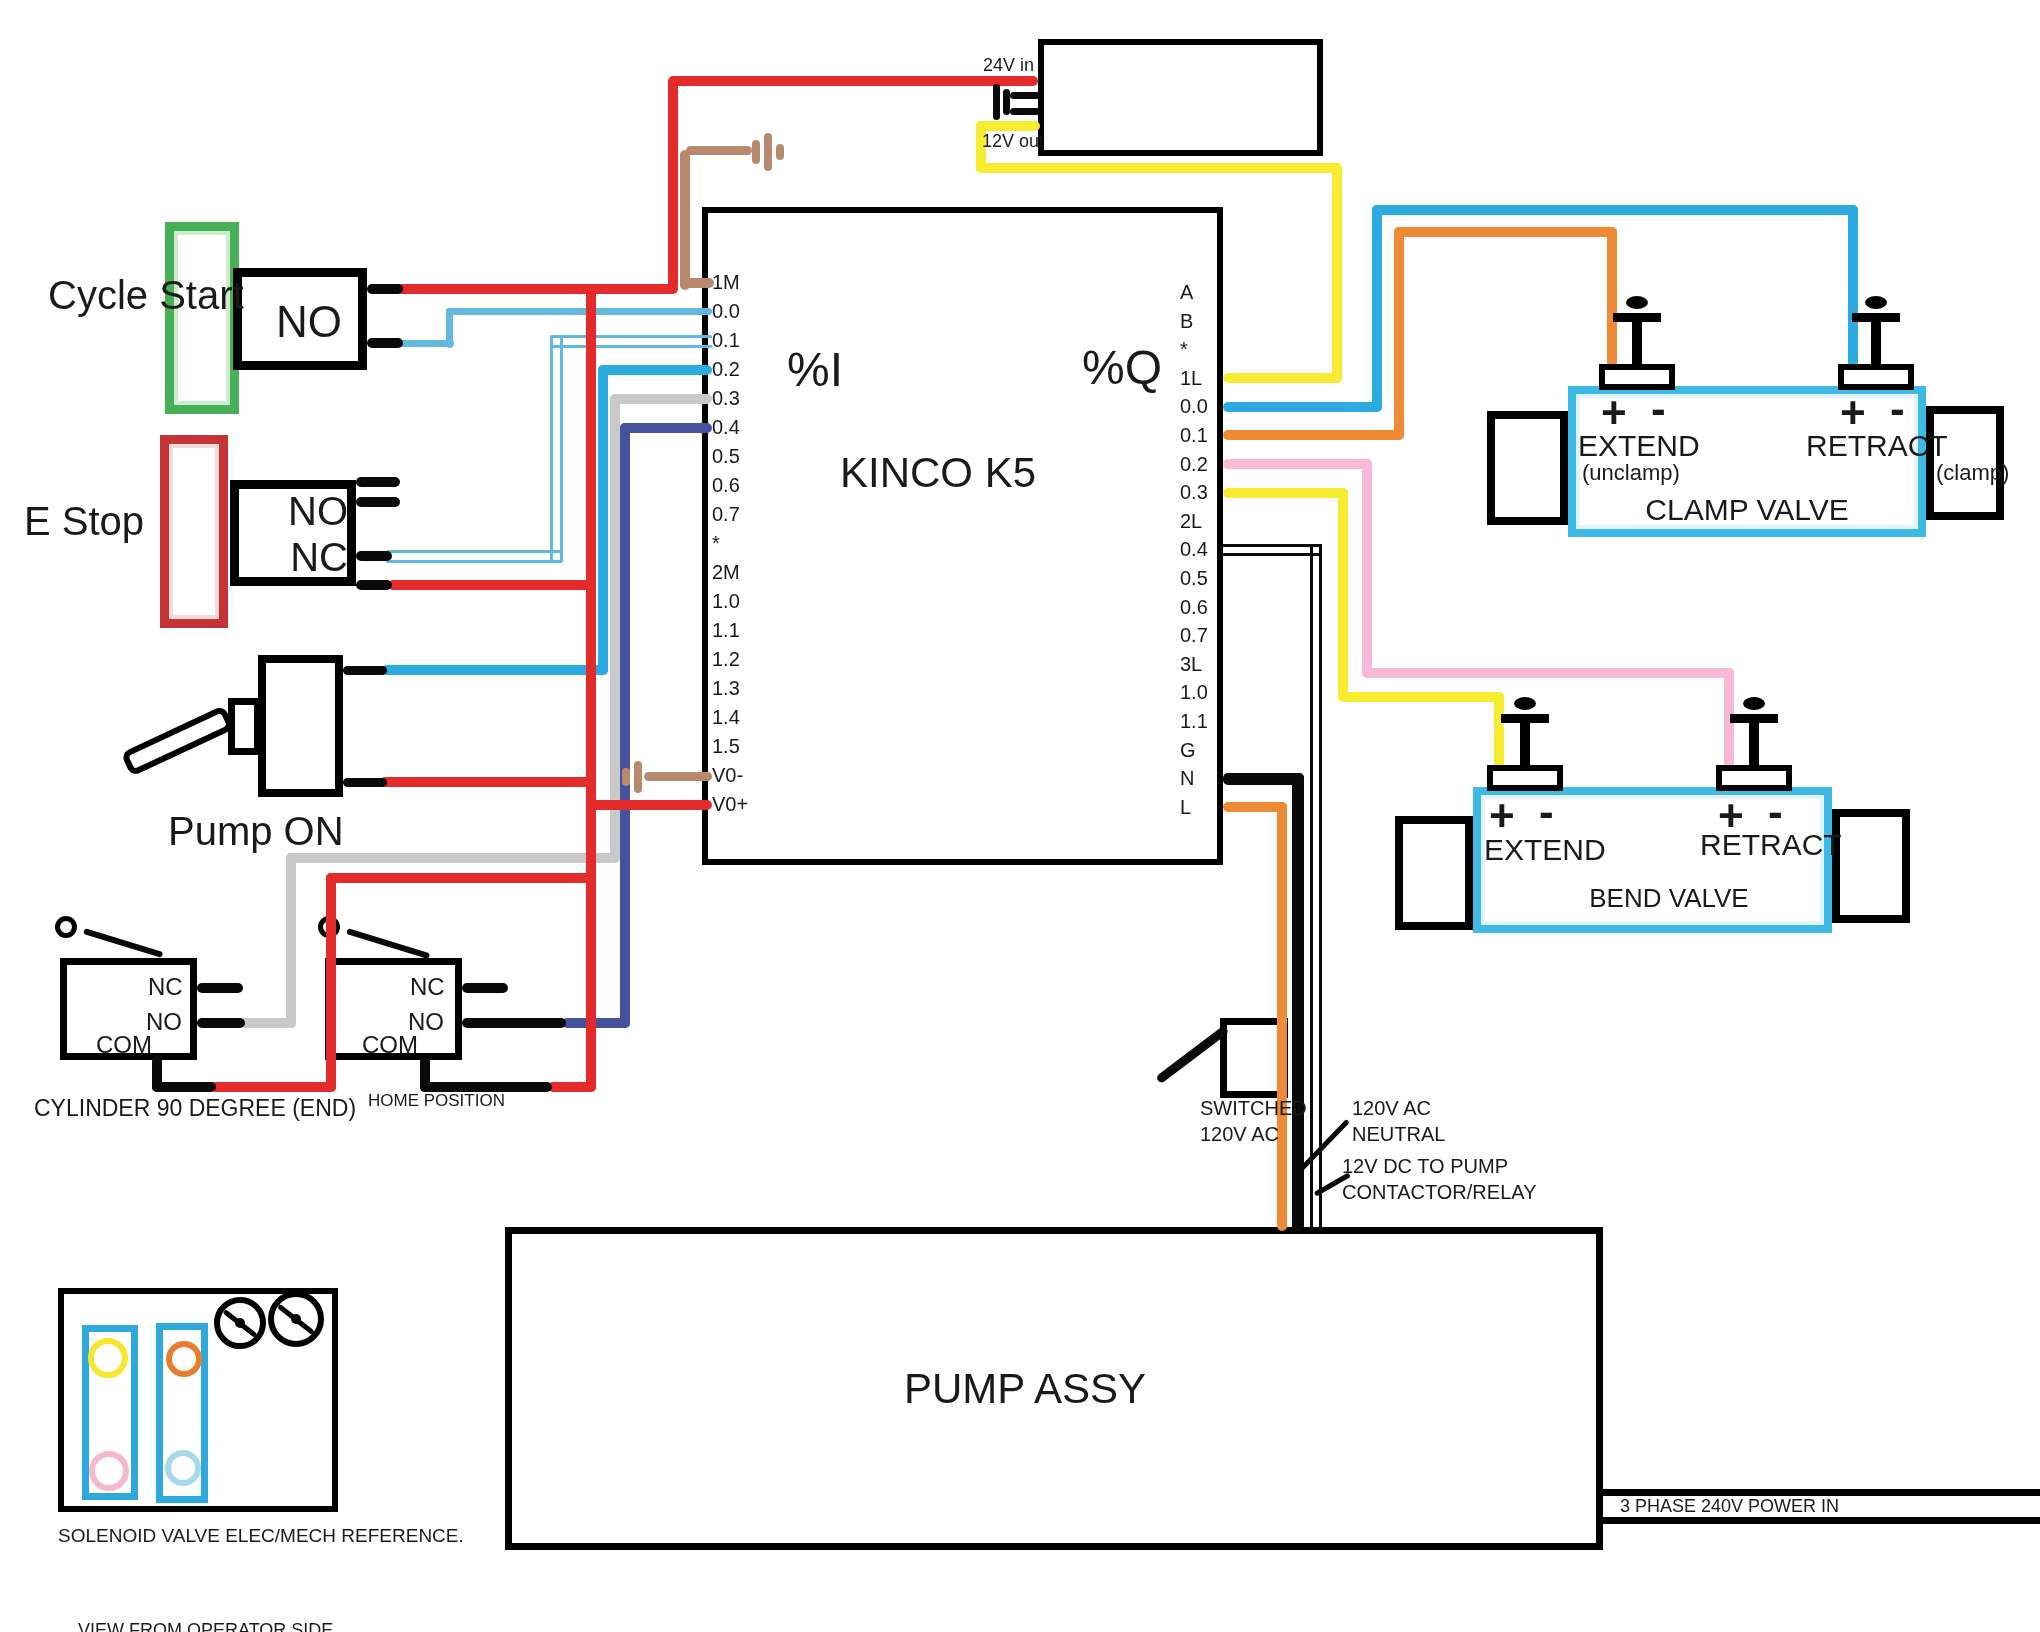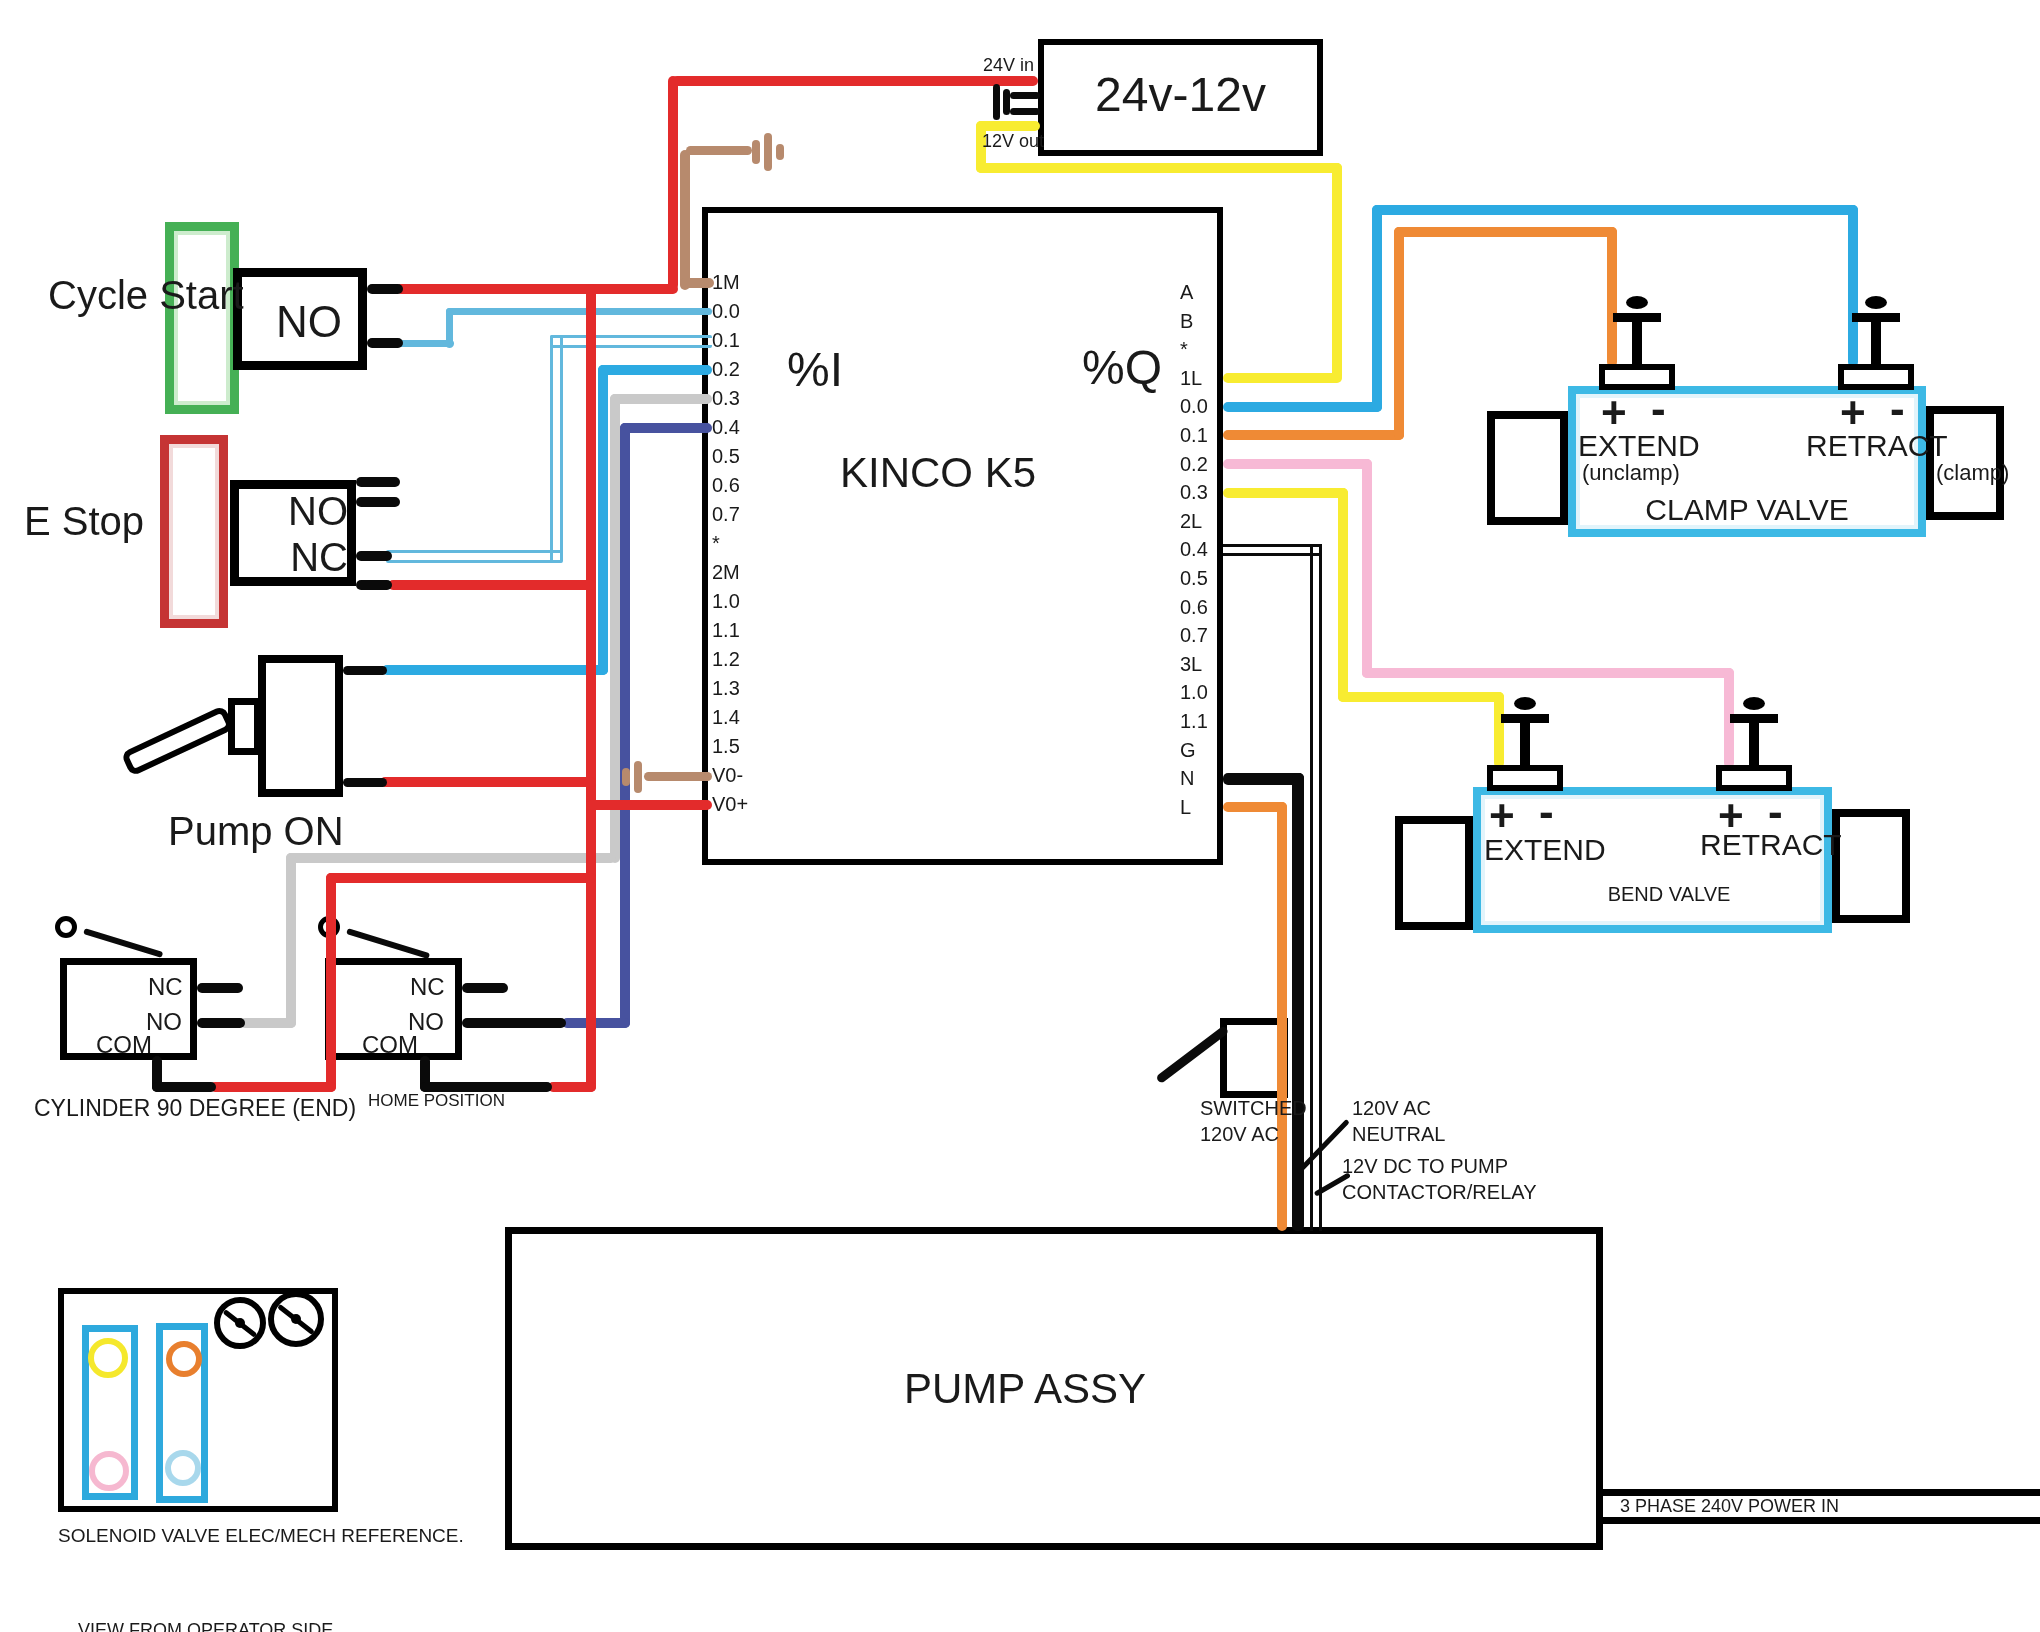--- a/index.html
+++ b/index.html
@@ -252,41 +252,40 @@
       <div class="pin-row">0.6</div>
       <div class="pin-row">0.7</div>
       <div class="pin-row">3L</div>
       <div class="pin-row">1.0</div>
       <div class="pin-row">1.1</div>
       <div class="pin-row">G</div>
       <div class="pin-row">N</div>
       <div class="pin-row">L</div>
     </div>
 
-  <div class="lbl" style="left:1038px;top:39px;width:285px;height:117px;font-size:48px;line-height:112px;text-align:center;">24v-12v</div>
   <div class="lbl" style="left:962px;top:56px;width:72px;font-size:18px;text-align:right;">24V in</div>
   <div class="lbl" style="left:982px;top:132px;font-size:18px;">12V out</div>
 
   <div class="lbl" style="left:1601px;top:389px;font-size:44px;font-weight:bold;">+</div>
   <div class="lbl" style="left:1651px;top:385px;font-size:44px;font-weight:bold;">-</div>
   <div class="lbl" style="left:1840px;top:389px;font-size:44px;font-weight:bold;">+</div>
   <div class="lbl" style="left:1890px;top:385px;font-size:44px;font-weight:bold;">-</div>
   <div class="lbl" style="left:1578px;top:430px;font-size:30px;">EXTEND</div>
   <div class="lbl" style="left:1582px;top:461px;font-size:22px;">(unclamp)</div>
   <div class="lbl" style="left:1806px;top:430px;font-size:30px;">RETRACT</div>
   <div class="lbl" style="left:1936px;top:461px;font-size:22px;">(clamp)</div>
   <div class="lbl" style="left:1568px;top:494px;width:358px;font-size:30px;text-align:center;">CLAMP VALVE</div>
 
   <div class="lbl" style="left:1489px;top:792px;font-size:44px;font-weight:bold;">+</div>
   <div class="lbl" style="left:1539px;top:788px;font-size:44px;font-weight:bold;">-</div>
   <div class="lbl" style="left:1718px;top:792px;font-size:44px;font-weight:bold;">+</div>
   <div class="lbl" style="left:1768px;top:788px;font-size:44px;font-weight:bold;">-</div>
   <div class="lbl" style="left:1484px;top:834px;font-size:30px;">EXTEND</div>
   <div class="lbl" style="left:1700px;top:829px;font-size:30px;">RETRACT</div>
-  <div class="lbl" style="left:1473px;top:884px;width:359px;font-size:20px;text-align:center;padding-left:33px;">BEND VALVE</div>
+  <div class="lbl" style="left:1473px;top:884px;width:359px;font-size:26px;text-align:center;padding-left:33px;">BEND VALVE</div>
 
   <div class="lbl" style="left:148px;top:974px;font-size:24px;">NC</div>
   <div class="lbl" style="left:146px;top:1009px;font-size:24px;">NO</div>
   <div class="lbl" style="left:96px;top:1032px;font-size:24px;">COM</div>
   <div class="lbl" style="left:34px;top:1096px;font-size:23px;">CYLINDER 90 DEGREE (END)</div>
   <div class="lbl" style="left:410px;top:974px;font-size:24px;">NC</div>
   <div class="lbl" style="left:408px;top:1009px;font-size:24px;">NO</div>
   <div class="lbl" style="left:362px;top:1032px;font-size:24px;">COM</div>
   <div class="lbl" style="left:368px;top:1092px;font-size:17px;">HOME POSITION</div>
 

